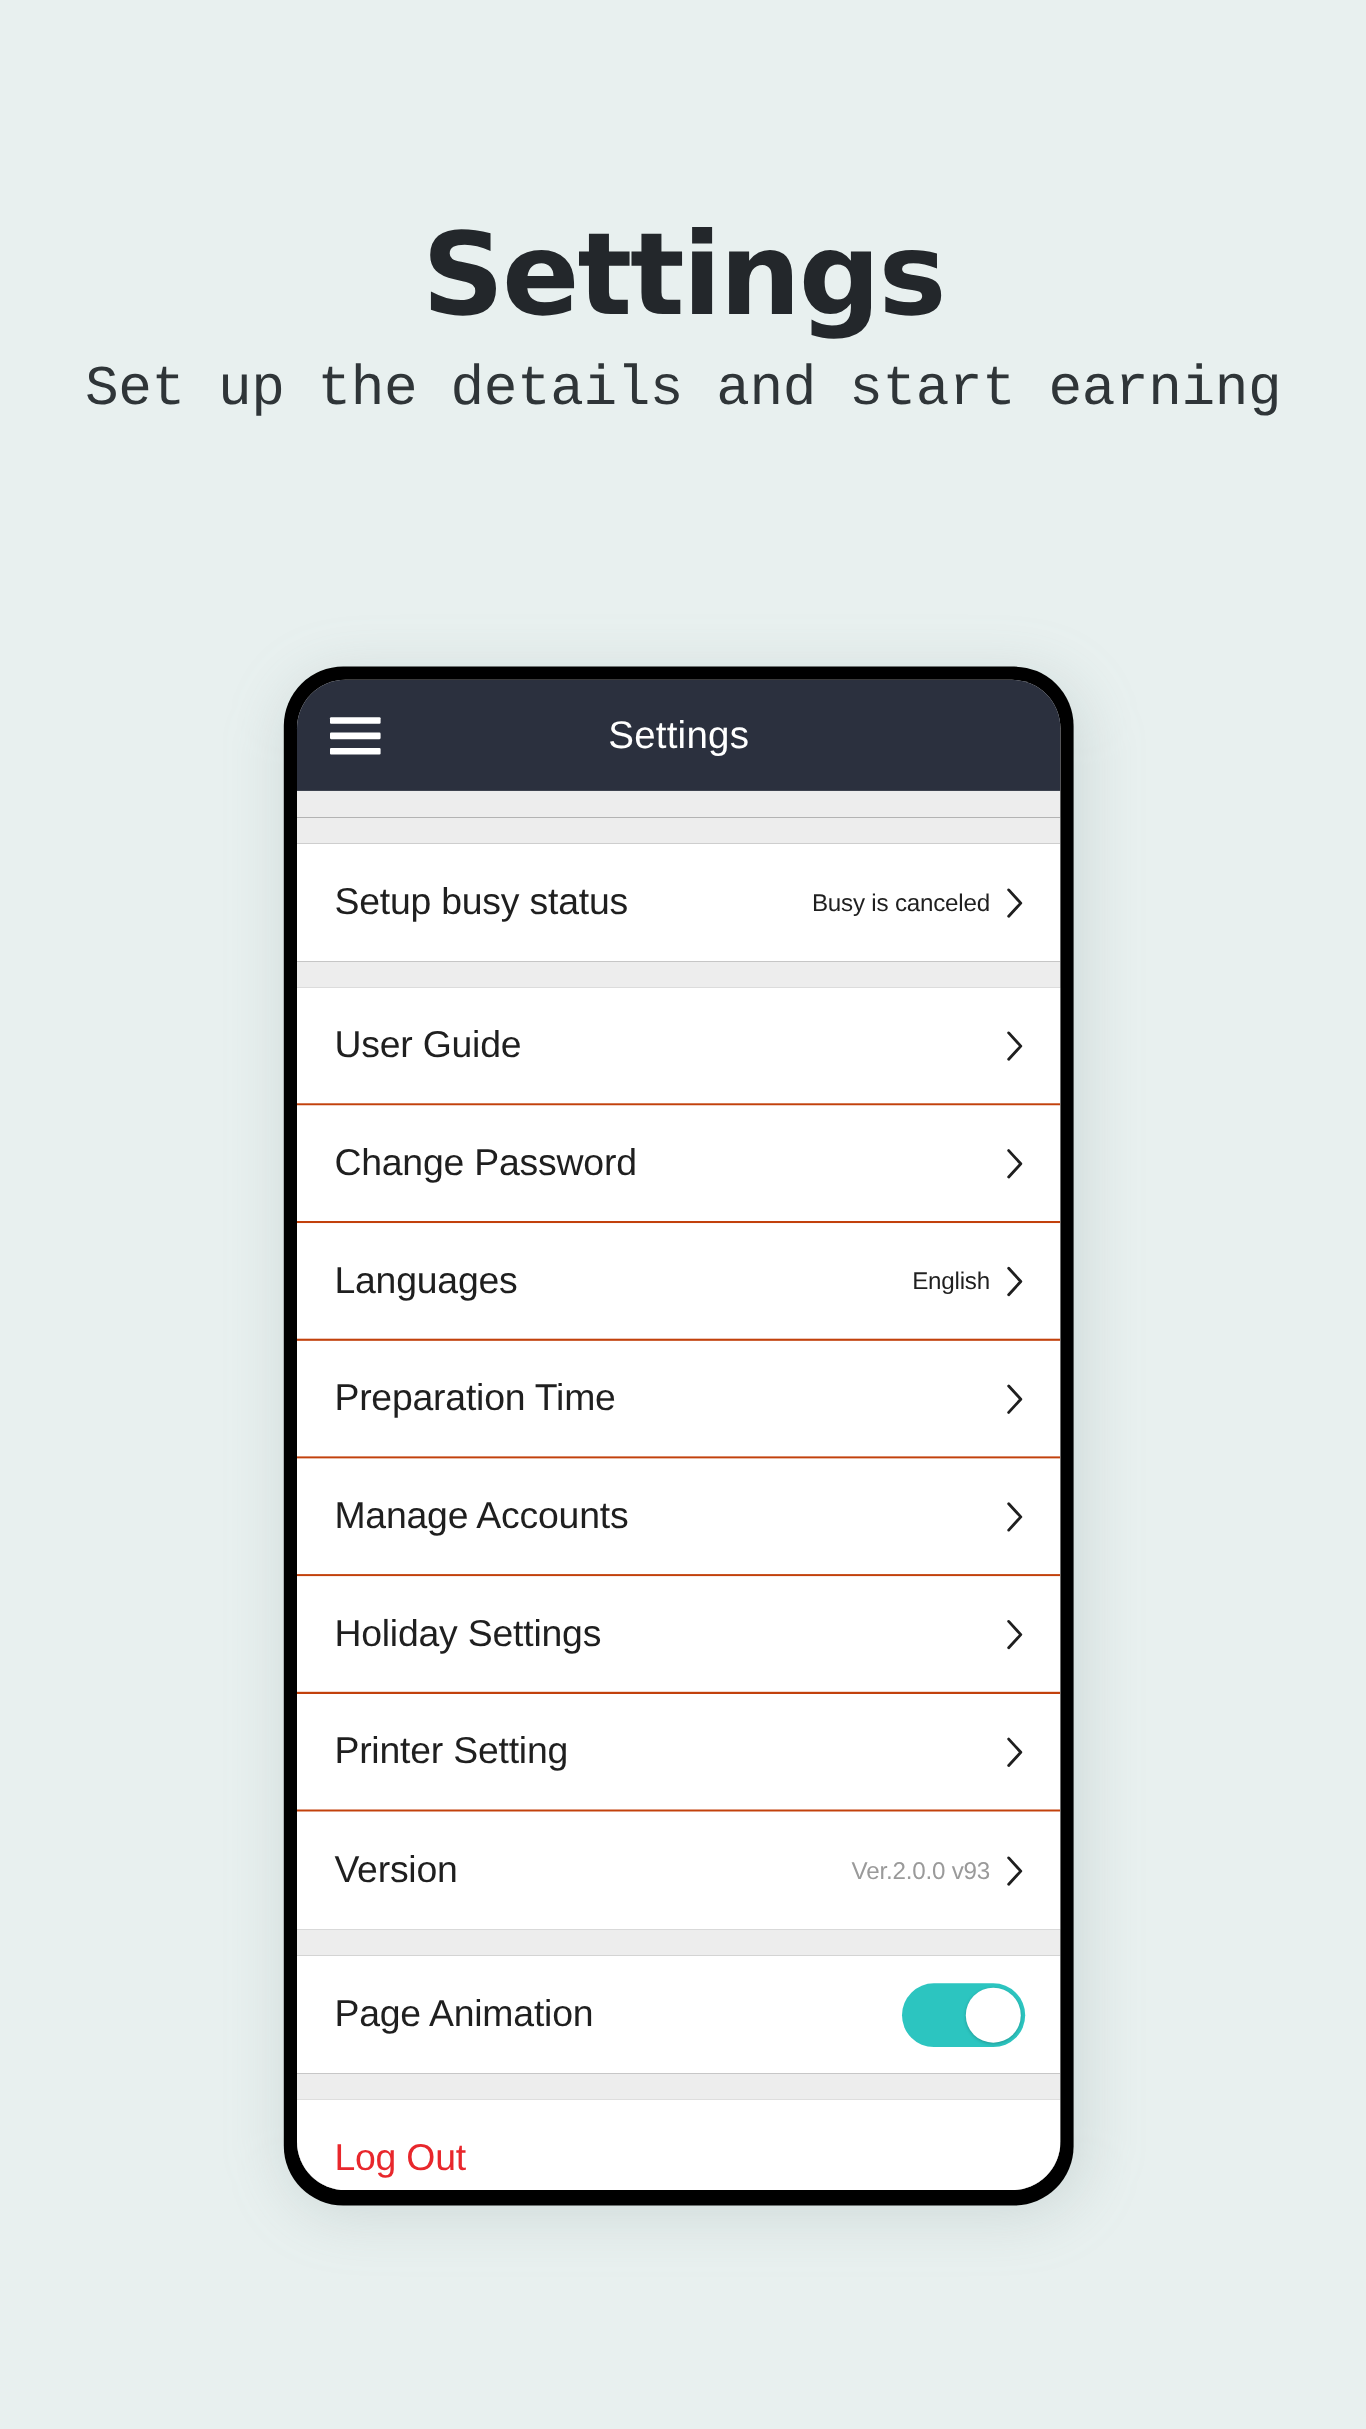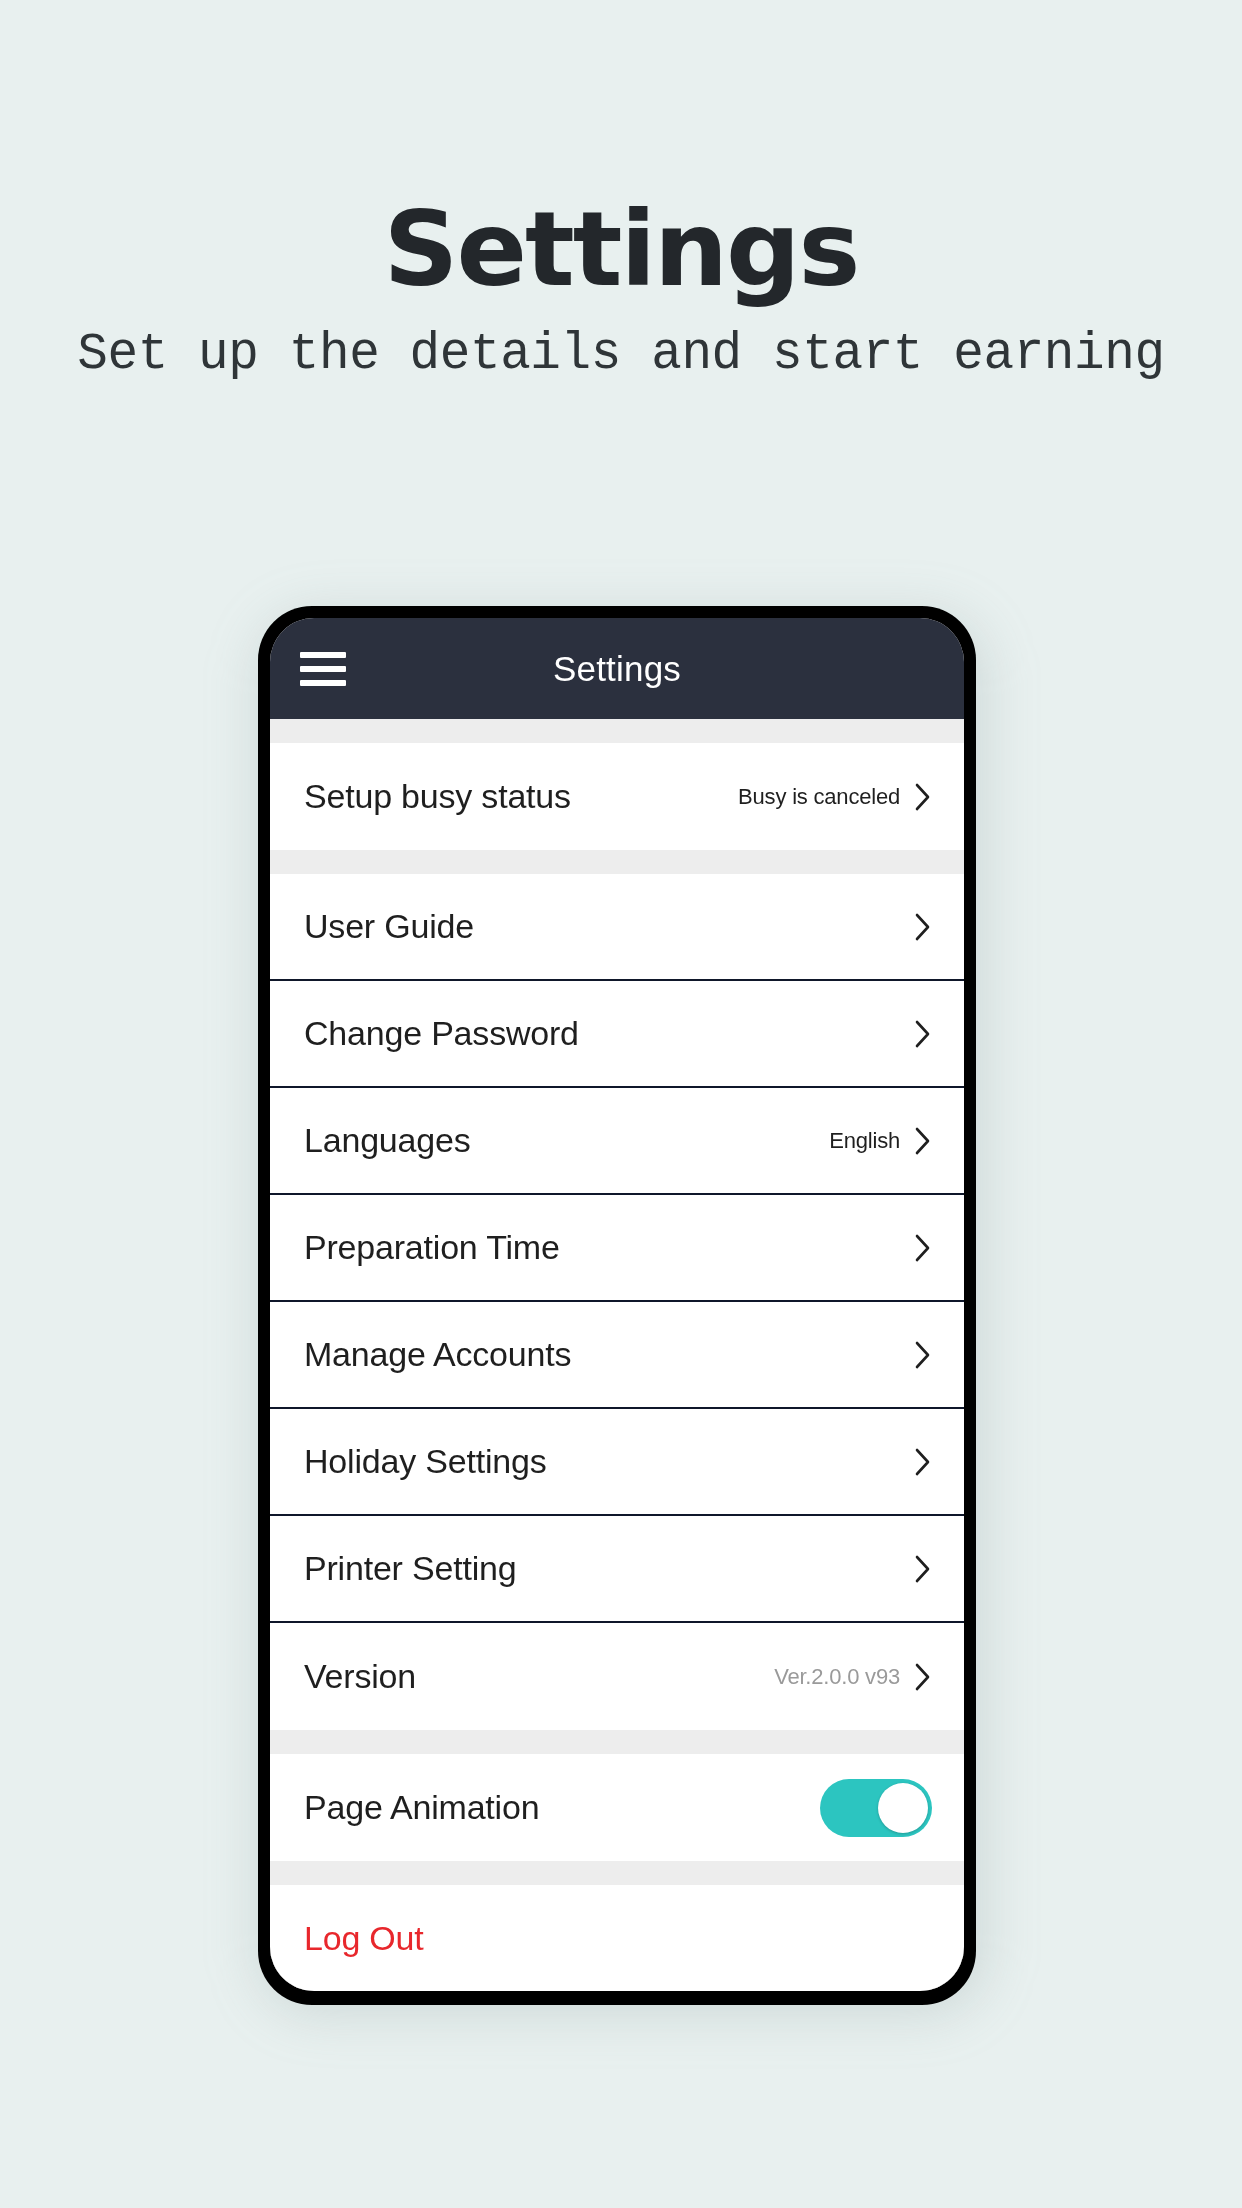--- a/index.html
+++ b/index.html
@@ -110,36 +110,37 @@
     font-weight: normal;
     letter-spacing: 0.2px;
     pointer-events: none;
   }
 
   
   .list-area {
     background: #404040;
     height: calc(100% - 101px);
     overflow: hidden;
+    margin-top: 24px;
   }
   .group {
     background: #ffffff;
   }
   .gap {
     height: 24px;
     background: #ededed;
   }
   .row {
     height: 107px;
     display: flex;
     align-items: center;
     padding: 0 32px 0 34px;
     box-sizing: border-box;
     background: #ffffff;
-    border-bottom: 2px solid #0f172a;
+    border-bottom: 2px solid #c2410c;
     cursor: pointer;
   }
   .row.last {
     border-bottom: none;
   }
   .row-label {
     font-size: 34px;
     color: #1f1f1f;
     flex: 1 1 auto;
     letter-spacing: -0.2px;

